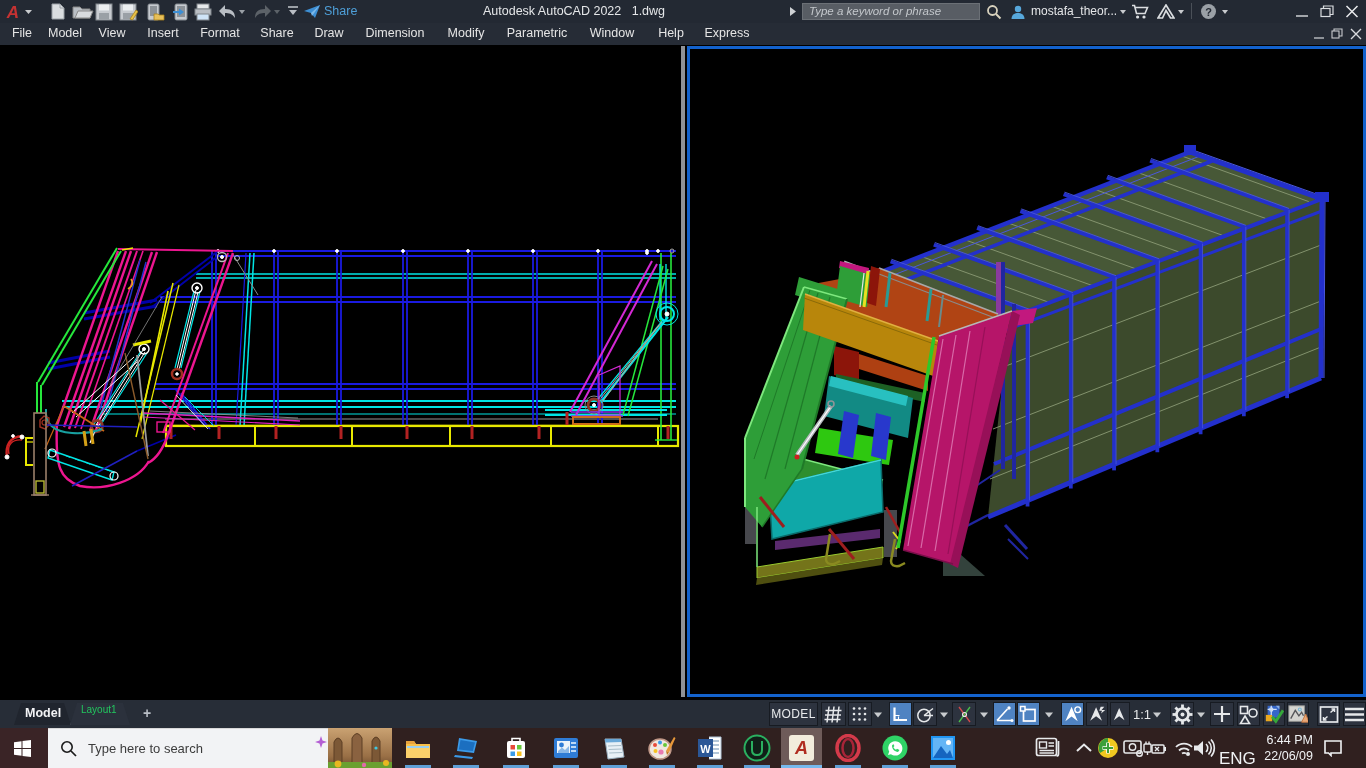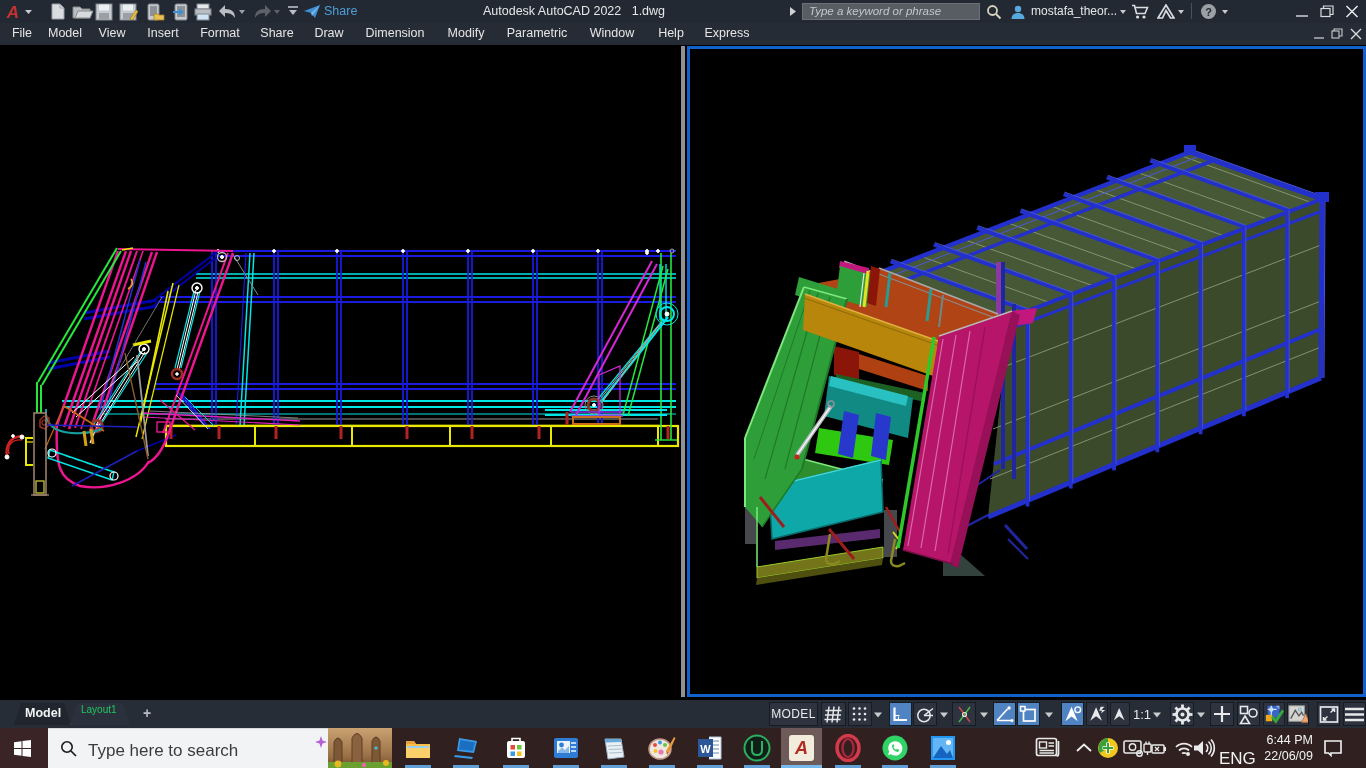--- a/index.html
+++ b/index.html
@@ -614,21 +614,21 @@
 <div id="taskbar" class="abs">
 <div class="abs" style="left:0;top:0;width:48px;height:40px;background:#3a2426"></div>
 <svg class="abs" style="left:14px;top:12px" width="17" height="17" viewBox="0 0 17 17">
         <path d="M0 2.3 L7.5 1.2 L7.5 8 L0 8 Z M8.5 1 L17 0 L17 8 L8.5 8 Z M0 9 L7.5 9 L7.5 15.8 L0 14.7 Z M8.5 9 L17 9 L17 17 L8.5 16 Z" fill="#fff"></path>
       </svg>
 <div class="abs" style="left:48px;top:0;width:280px;height:40px;background:#f2f3f5;border-top:1px solid #d8d8d8"></div>
 <svg class="abs" style="left:60px;top:12px" width="17" height="17" viewBox="0 0 17 17">
         <circle cx="7" cy="7" r="5.2" fill="none" stroke="#1b1b1b" stroke-width="1.6"></circle>
         <path d="M11 11 L16 16" stroke="#1b1b1b" stroke-width="1.7"></path>
       </svg>
-<div class="abs" style="left:88px;top:13px;font-size:17px;color:#3c3c3c">Type here to search</div>
+<div class="abs" style="left:88px;top:13px;font-size:13px;color:#3c3c3c">Type here to search</div>
 <svg class="abs" style="left:315px;top:8px" width="12" height="12">
         <path d="M6 0 L7.5 4.5 L12 6 L7.5 7.5 L6 12 L4.5 7.5 L0 6 L4.5 4.5 Z" fill="#b45fd4"></path>
       </svg>
 <svg class="abs" style="left:328px;top:0" width="64" height="40" viewBox="0 0 64 40">
 <defs>
           <linearGradient id="artg" x1="0" y1="0" x2="0" y2="1">
 <stop offset="0" stop-color="#caa272"></stop>
             <stop offset="0.7" stop-color="#9a7046"></stop>
             <stop offset="1" stop-color="#6e4c2e"></stop>
           </linearGradient>

